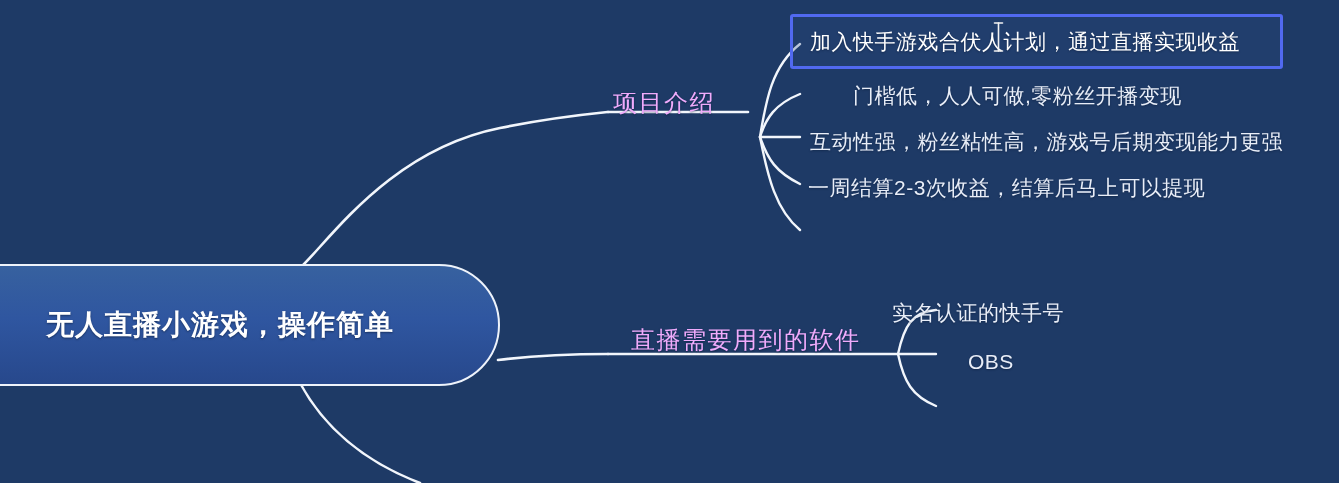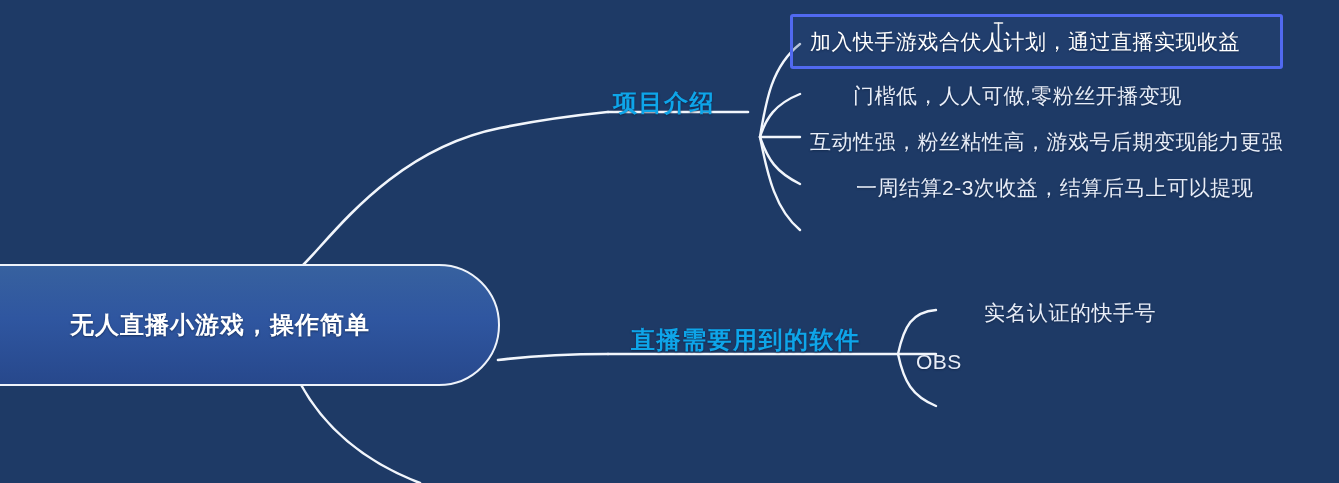--- a/index.html
+++ b/index.html
@@ -36,34 +36,34 @@
     border-radius: 61px;
     box-sizing: border-box;
     display: flex;
     flex-direction: column;
     align-items: center;
     justify-content: center;
     z-index: 4;
   }
   .root-line {
     color: #ffffff;
-    font-size: 24px;
+    font-size: 28px;
     font-weight: bold;
     letter-spacing: 1px;
     line-height: 1.28;
     white-space: nowrap;
     text-shadow: 0 1px 2px rgba(8,22,48,.55);
   }
 
   
   .branch-title {
     position: absolute;
-    color: #0ea5e9;
+    color: #f0abfc;
     font-size: 24px;
-    font-weight: bold;
+    font-weight: normal;
     letter-spacing: 1.5px;
     white-space: nowrap;
     text-shadow: 0 1px 2px rgba(8,22,48,.5);
     z-index: 3;
   }
   #branch-title-1 { left: 613px; top: 87px; }
   #branch-title-2 { left: 631px; top: 324px; }
 
   
   .leaf {
@@ -136,26 +136,26 @@
     <div class="root-line">无人直播小游戏，操作简单</div>
   </div>
 
   <div class="branch-title" id="branch-title-1">项目介绍</div>
 
   <div id="selection-box"></div>
 
   <div class="leaf sel" style="left:810px; top:28px;">加入快手游戏合伏人计划，通过直播实现收益</div>
   <div class="leaf" style="left:810px; top:82px;margin-left:43px;">门楷低，人人可做,零粉丝开播变现</div>
   <div class="leaf" style="left:810px; top:128px;text-align:right;">互动性强，粉丝粘性高，游戏号后期变现能力更强</div>
-  <div class="leaf" style="left:856px; top:174px;">一周结算2-3次收益，结算后马上可以提现</div>
+  <div class="leaf" style="left:808px; top:174px;">一周结算2-3次收益，结算后马上可以提现</div>
 
   <div class="branch-title" id="branch-title-2">直播需要用到的软件</div>
 
-  <div class="leaf" style="left:984px; top:299px;">实名认证的快手号</div>
-  <div class="leaf" style="left:916px; top:350px;text-align:center;">OBS</div>
+  <div class="leaf" style="left:892px; top:299px;">实名认证的快手号</div>
+  <div class="leaf" style="left:968px; top:350px;text-align:center;">OBS</div>
 
   <svg id="text-cursor" viewBox="0 0 13 34" xmlns="http://www.w3.org/2000/svg">
     <g stroke="#f2f2f2" stroke-width="1.6" fill="none" stroke-linecap="round">
       <path d="M6.5 3 L6.5 31"></path>
       <path d="M2.5 3 L10.5 3"></path>
       <path d="M2.5 31 L10.5 31"></path>
     </g>
   </svg>
 
 </div>

